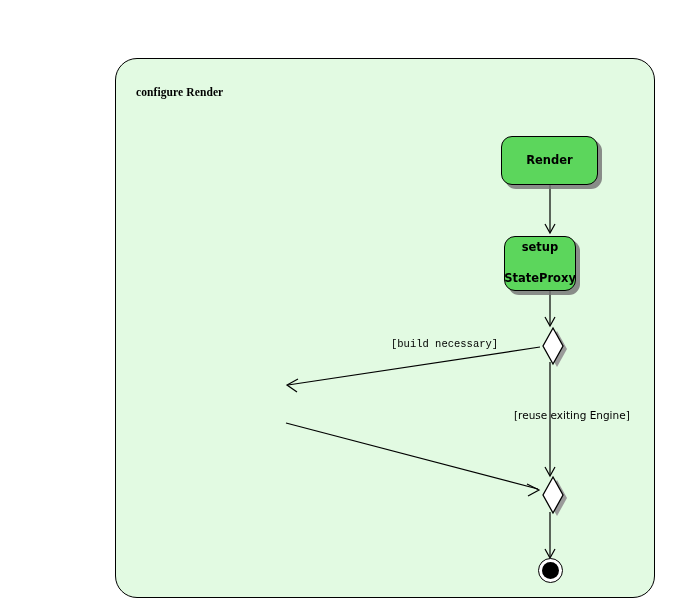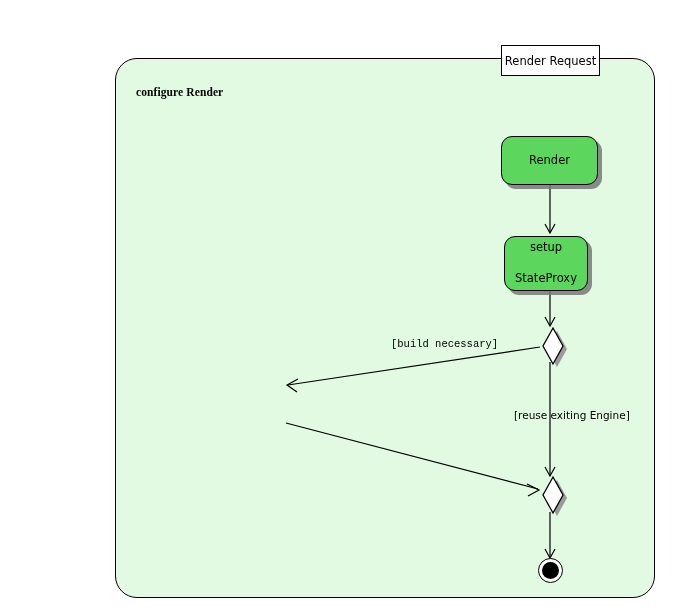--- a/index.html
+++ b/index.html
@@ -49,20 +49,21 @@
     background:#5cd65c;
     border:1.4px solid #000000;
     border-radius:11px;
     box-sizing:border-box;
     display:flex;flex-direction:column;
     align-items:center;justify-content:center;
     font-size:11.5px;color:#000000;
     text-align:center;line-height:1.55;
     box-shadow:4px 4px 0 0 rgba(120,120,120,.85);
     z-index:4;
+    font-weight:bold;
   }
   .action .l2{display:block;margin-top:13px;}
   
   .diamond-wrap{position:absolute;z-index:4;}
   
   .final{
     position:absolute;
     width:25px;height:25px;
     border-radius:50%;
     border:1.6px solid #000000;
@@ -116,29 +117,26 @@
     <line x1="550" y1="362" x2="550" y2="475"></line>
     <polyline points="545,467 550,476 555,467"></polyline>
 
     <line x1="286" y1="423" x2="538" y2="489"></line>
     <polyline points="527,484 539,490 528,496"></polyline>
 
     <line x1="550" y1="512" x2="550" y2="557"></line>
     <polyline points="545,549 550,558 555,549"></polyline>
   </svg>
 
-  <div class="pin-box">
-    <span>Render Request</span>
-  </div>
 
   <div class="action" style="left:501px;top:136px;width:97px;height:49px;">
     <span>Render</span>
   </div>
 
-  <div class="action" style="left:504px;top:236px;width:84px;height:55px;">
+  <div class="action" style="left:504px;top:236px;width:72px;height:55px;">
     <span>setup</span>
     <span class="l2">StateProxy</span>
   </div>
 
   <div class="diamond-wrap" style="left:538px;top:325px;">
     <svg width="30" height="42" viewBox="0 0 30 42">
       <polygon points="15,3 25,21 15,39 5,21" fill="#9a9a9a" transform="translate(4,3)"></polygon>
       <polygon points="15,3 25,21 15,39 5,21" fill="#ffffff" stroke="#000000" stroke-width="1.3"></polygon>
     </svg>
   </div>

